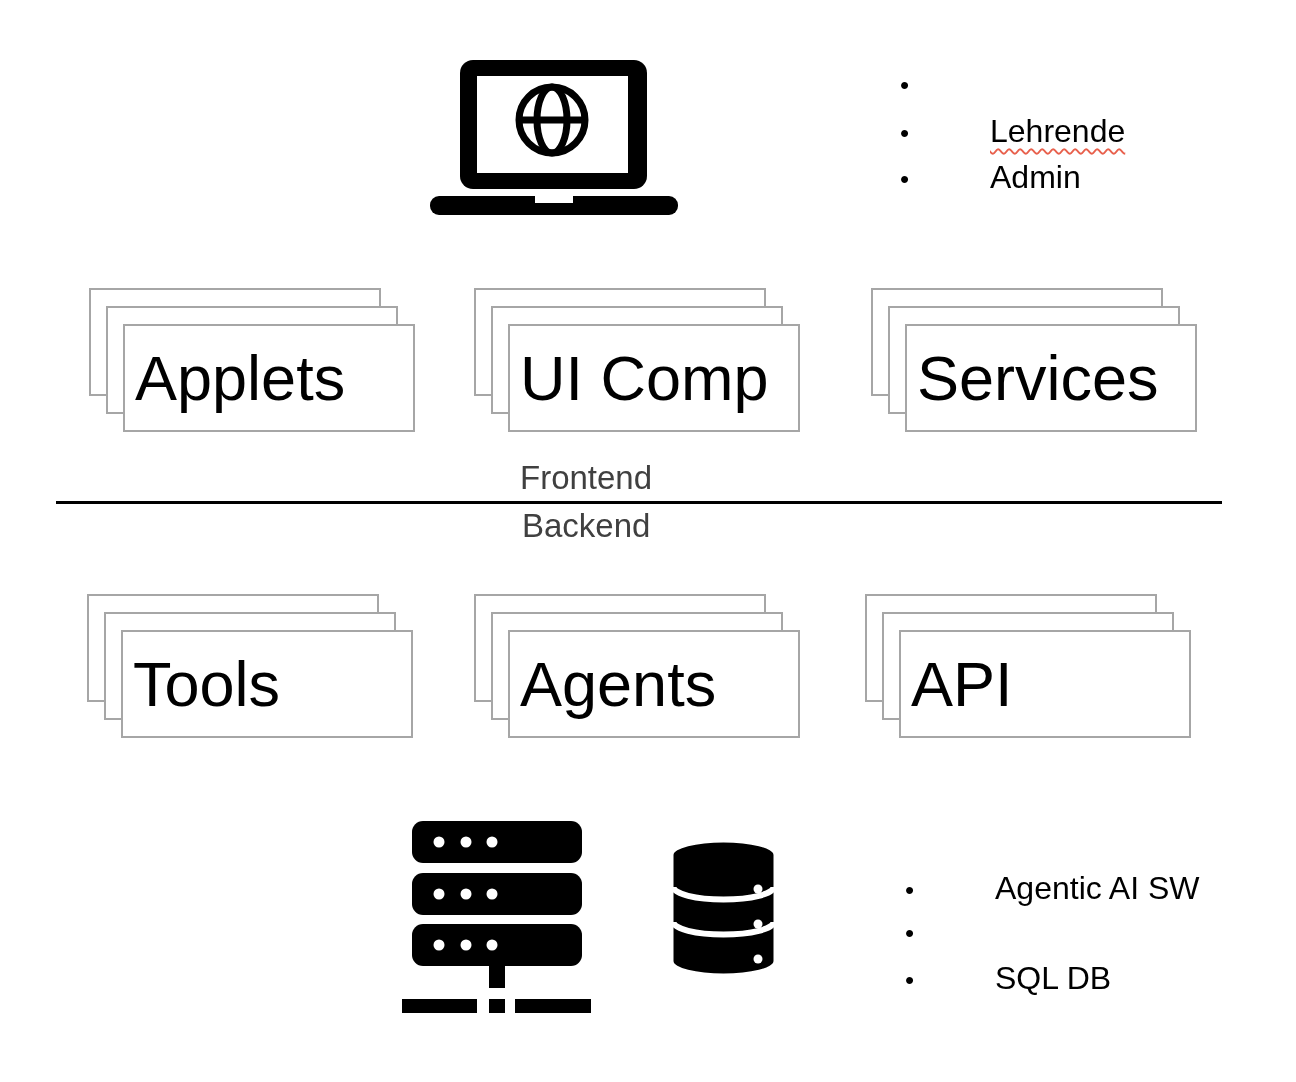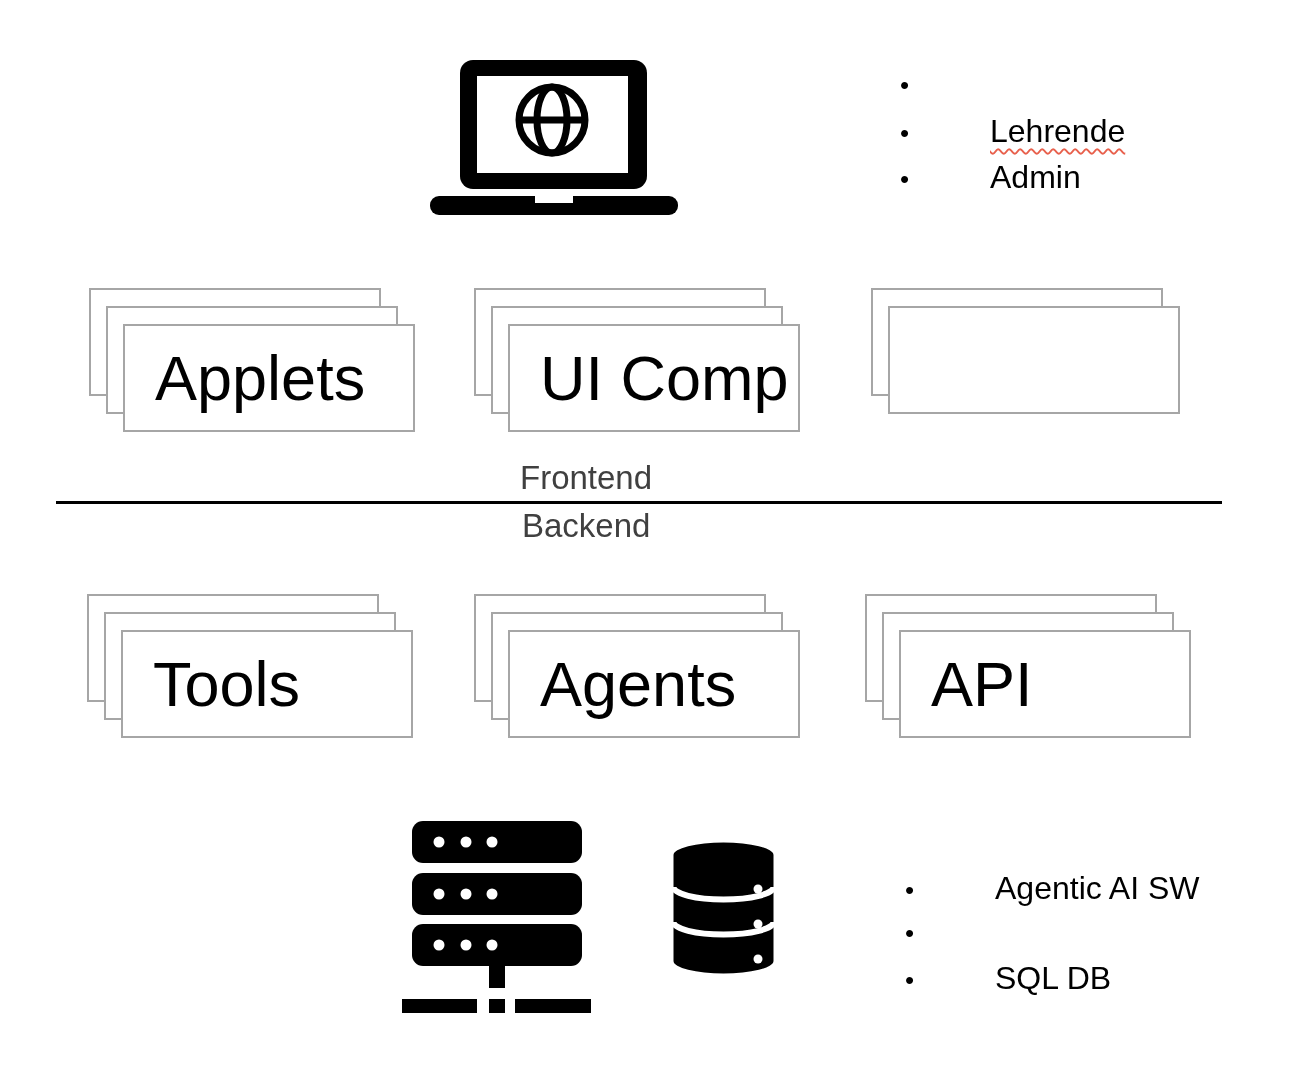--- a/index.html
+++ b/index.html
@@ -30,21 +30,21 @@
     background: #ffffff;
     border: 2.5px solid #a6a6a6;
     box-sizing: border-box;
   }
   .card.back { left: 0; top: 0; }
   .card.mid  { left: 17px; top: 18px; }
   .card.front {
     left: 34px; top: 36px;
     display: flex;
     align-items: center;
-    padding-left: 30px;
+    padding-left: 10px;
   }
   .card-label {
     font-size: 63px;
     line-height: 1;
     color: #000;
     white-space: nowrap;
   }
 
   
   .divider-line {
@@ -135,20 +135,23 @@
   <div class="stack-group" style="left:474px; top:288px;">
     <div class="card back"></div>
     <div class="card mid"></div>
     <div class="card front">
       <span class="card-label">UI Comp</span>
     </div>
   </div>
   <div class="stack-group" style="left:871px; top:288px;">
     <div class="card back"></div>
     <div class="card mid"></div>
+    <div class="card front">
+      <span class="card-label">Services</span>
+    </div>
   </div>
 
   <div class="layer-label front">Frontend</div>
   <div class="divider-line"></div>
   <div class="layer-label back">Backend</div>
 
   <div class="stack-group" style="left:87px; top:594px;">
     <div class="card back"></div>
     <div class="card mid"></div>
     <div class="card front">

